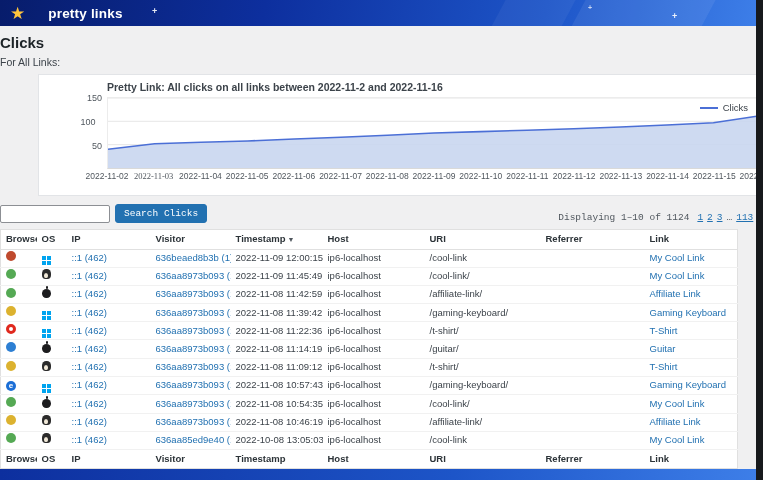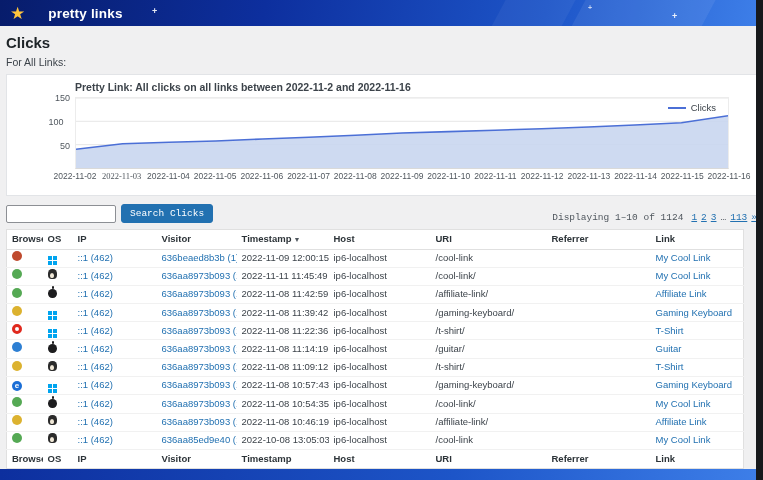--- a/index.html
+++ b/index.html
@@ -14,29 +14,29 @@
   .facet { position:absolute; transform:skewX(-28deg); pointer-events:none; }
   .facet.f1 { right:50px; top:-12px; width:130px; height:60px; background:rgba(255,255,255,.07); }
   .facet.f2 { right:190px; top:-12px; width:70px; height:60px; background:rgba(255,255,255,.05); }
   .star { color:#ffc53d; font-size:17px; line-height:1; }
   .brand { color:#ffffff; font-size:13.5px; font-weight:700; letter-spacing:.2px;margin-left:16px; }
   .plus { position:absolute; color:rgba(255,255,255,.9); font-size:9px; font-weight:700; }
   .plus.p1 { left:152px; top:6px; }
   .plus.p2 { left:588px; top:4px; font-size:7px; opacity:.8; }
   .plus.p3 { left:672px; top:11px; }
 
-  .content { position:relative; padding:30px 6px 0; }
+  .content { position:relative; padding:30px 0 0; }
   h1.page-title { font-size:15px; font-weight:700; color:#1d2327; margin-top:4px; }
 
   .report-row { margin-top:5px; display:flex; align-items:center; gap:6px; font-size:10.5px; color:#3c434a; }
   .btn-primary { background:#2271b1; color:#fff; border:1px solid #2271b1; border-radius:3px;
     font-size:9.5px; padding:3px 8px; cursor:pointer; font-family:inherit; }
 
   
-  .chart-card { margin-top:6px; height:122px; background:#fff; border:1px solid #e2e4e7; padding:6px 8px 2px; position:relative; }
+  .chart-card { margin-top:6px; height:122px; background:#fff; border:1px solid #e2e4e7; padding:6px 8px 2px; position:relative;margin-left:38px; }
   .chart-title { margin-left:60px; font-size:10.5px; font-weight:700; color:#3c434a; }
   .plot { position:relative; margin-left:60px; margin-top:4px; width:654px; height:72px;
     border:1px solid #ececec; border-bottom:1px solid #d9d9d9; background:#fff; }
   .plot svg { position:absolute; inset:0; width:100%; height:100%; }
   .ylabel { position:absolute; left:-34px; width:28px; text-align:right; font-size:9px; color:#50575e; }
   .legend { position:absolute; top:3px; right:8px; display:flex; align-items:center; gap:5px;
     font-size:9.5px; color:#3c434a; background:rgba(255,255,255,.85); padding:1px 4px; z-index:2; }
   .legend-line { display:inline-block; width:18px; height:0; border-top:2px solid #4b6fd6; }
   .xlabels { position:relative; margin-left:60px; width:654px; height:13px; margin-top:2px; }
   .xlabels span { position:absolute; top:0; transform:translateX(-50%); font-size:8.5px; color:#50575e; white-space:nowrap; }
@@ -189,21 +189,21 @@
             <td>ip6-localhost</td>
             <td>/cool-link</td>
             <td></td>
             <td><a class="cell-link">My Cool Link</a></td>
           </tr>
           <tr>
             <td><span class="bicon" style="background: rgb(85, 169, 84);"></span></td>
             <td><span class="os-linux"><i></i></span></td>
             <td><a class="cell-link">::1 (462)</a></td>
             <td><a class="cell-link">636aa8973b093 (1)</a></td>
-            <td>2022-11-11 11:45:49</td>
+            <td>2022-11-09 11:45:49</td>
             <td>ip6-localhost</td>
             <td>/cool-link/</td>
             <td></td>
             <td><a class="cell-link">My Cool Link</a></td>
           </tr>
           <tr>
             <td><span class="bicon" style="background: rgb(85, 169, 84);"></span></td>
             <td><span class="os-mac"></span></td>
             <td><a class="cell-link">::1 (462)</a></td>
             <td><a class="cell-link">636aa8973b093 (1)</a></td>

